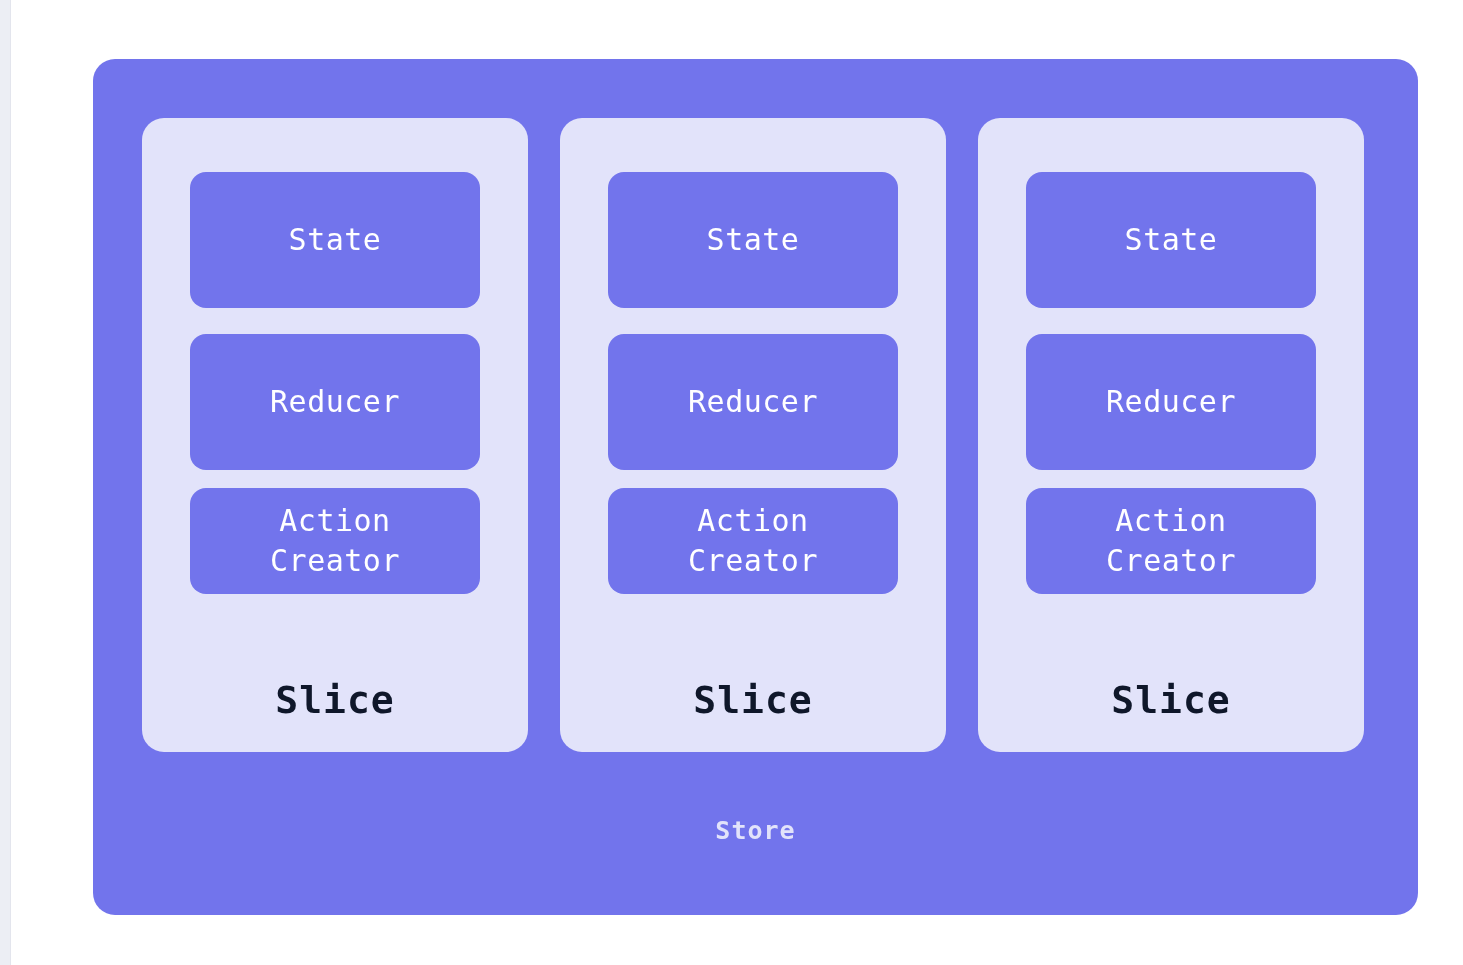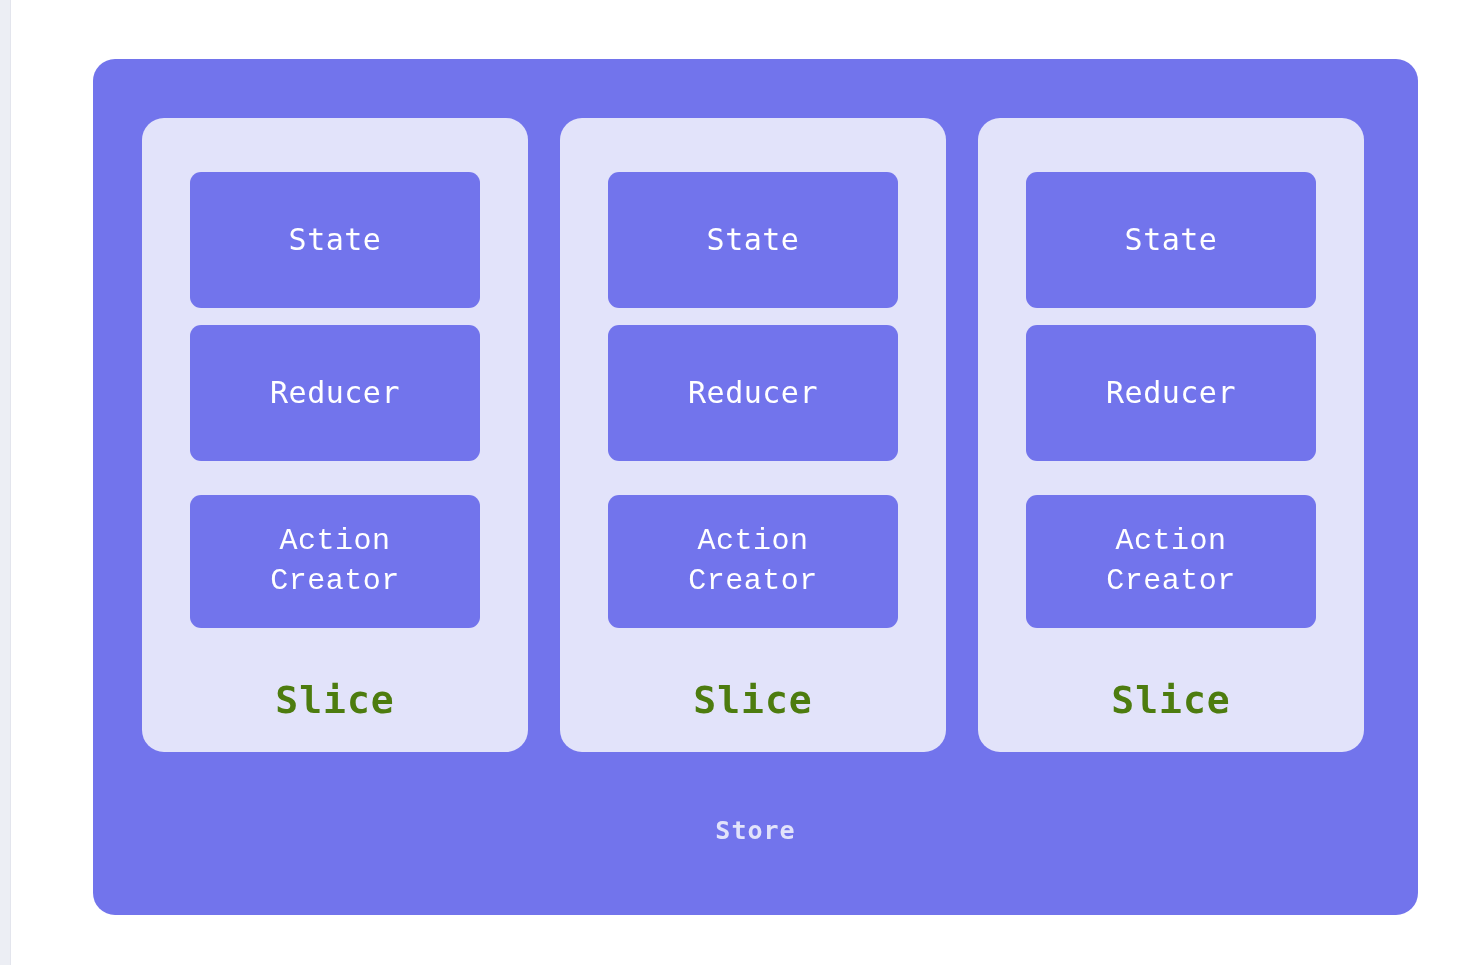--- a/index.html
+++ b/index.html
@@ -62,45 +62,45 @@
     padding: 54px 48px 0 48px;
     display: flex;
     flex-direction: column;
     align-items: stretch;
     position: relative;
   }
 
   
   .block {
     background: #7274EC;
-    border-radius: 11px;
+    border-radius: 16px;
     color: #ffffff;
     font-size: 30px;
     font-weight: 400;
     line-height: 1.32;
     letter-spacing: 0.5px;
     display: flex;
     align-items: center;
     justify-content: center;
     text-align: center;
     white-space: pre-line;
     box-sizing: border-box;
   }
   .block.state    { height: 136px; }
-  .block.reducer  { height: 136px; margin-top: 17px; }
-  .block.action   { height: 133px; margin-top: 34px; font-family: Liberation Mono, monospace; }
+  .block.reducer  { height: 136px; margin-top: 26px; }
+  .block.action   { height: 106px; margin-top: 18px; }
 
   
   .slice-label {
     position: absolute;
     left: 0;
     right: 0;
     bottom: 30px;
     text-align: center;
-    color: #4d7c0f;
+    color: #0f172a;
     font-size: 38px;
     font-weight: bold;
     letter-spacing: 1px;
   }
 
   
   #store-label {
     position: absolute;
     left: 0;
     right: 0;

